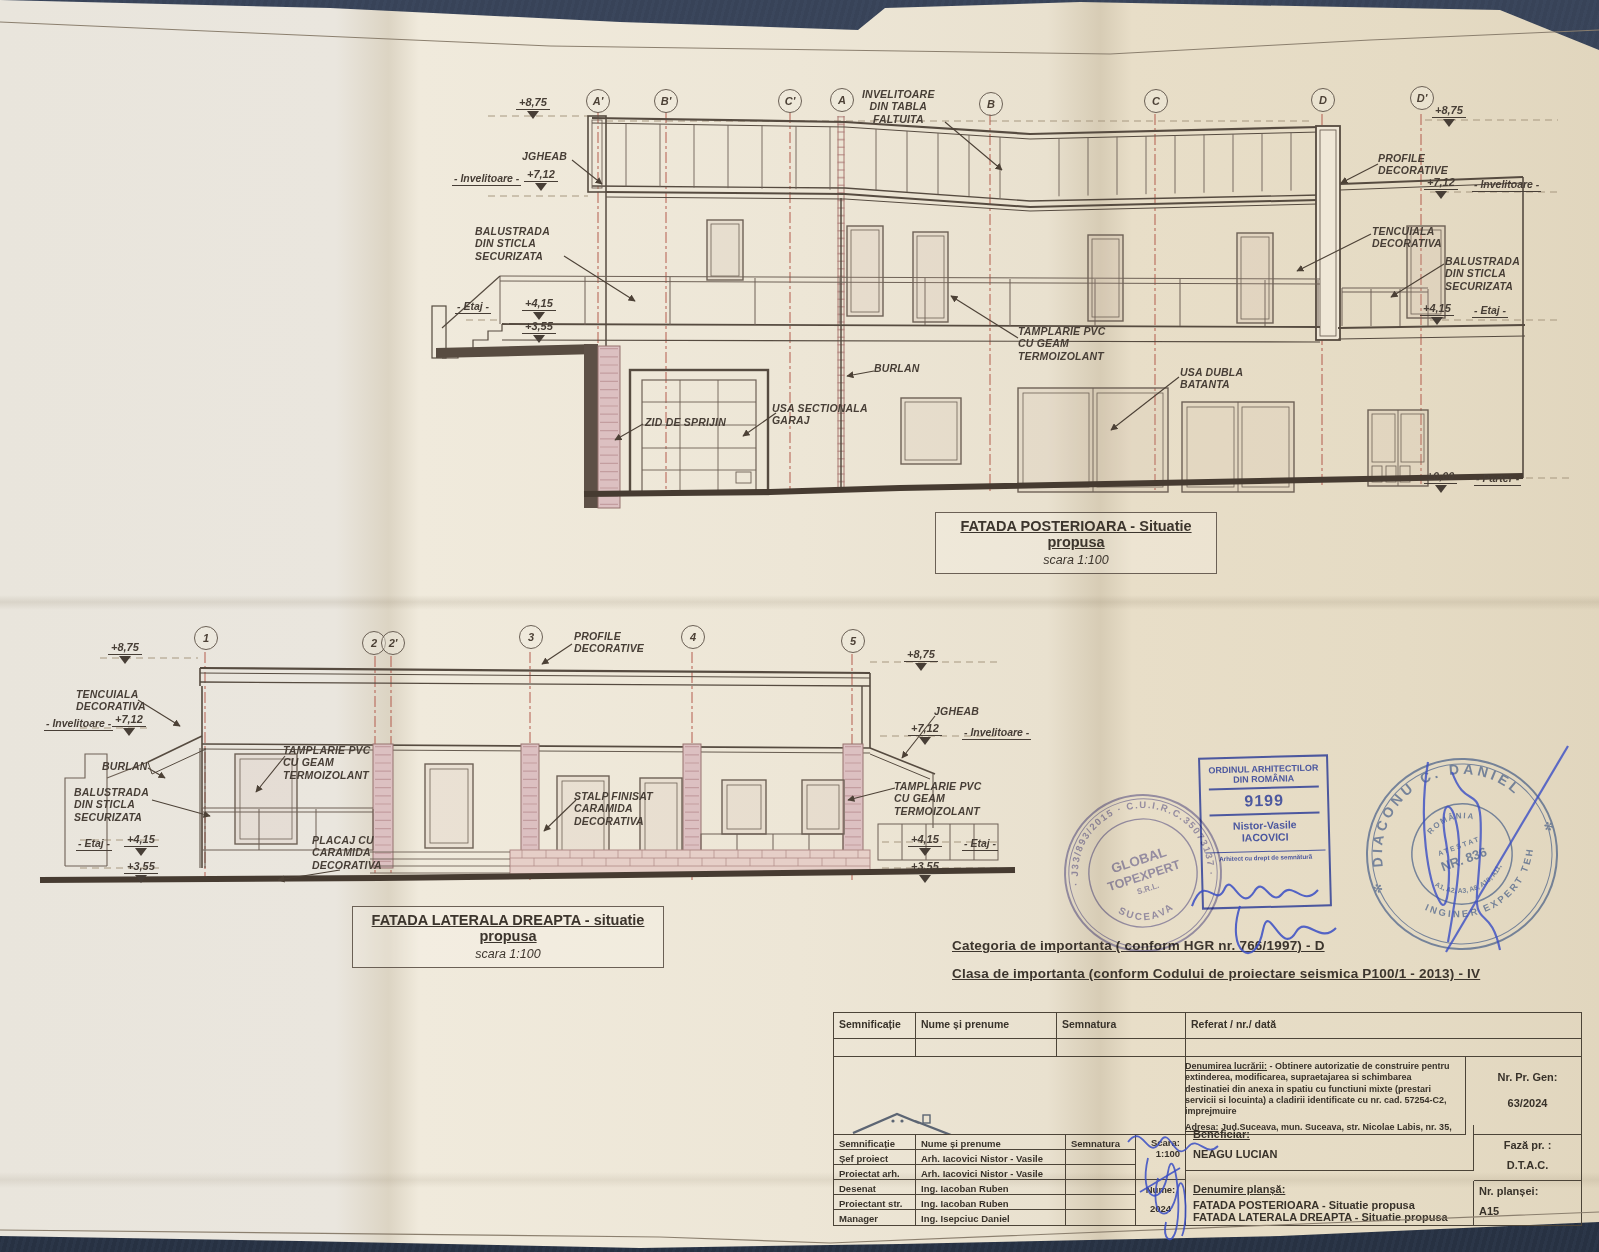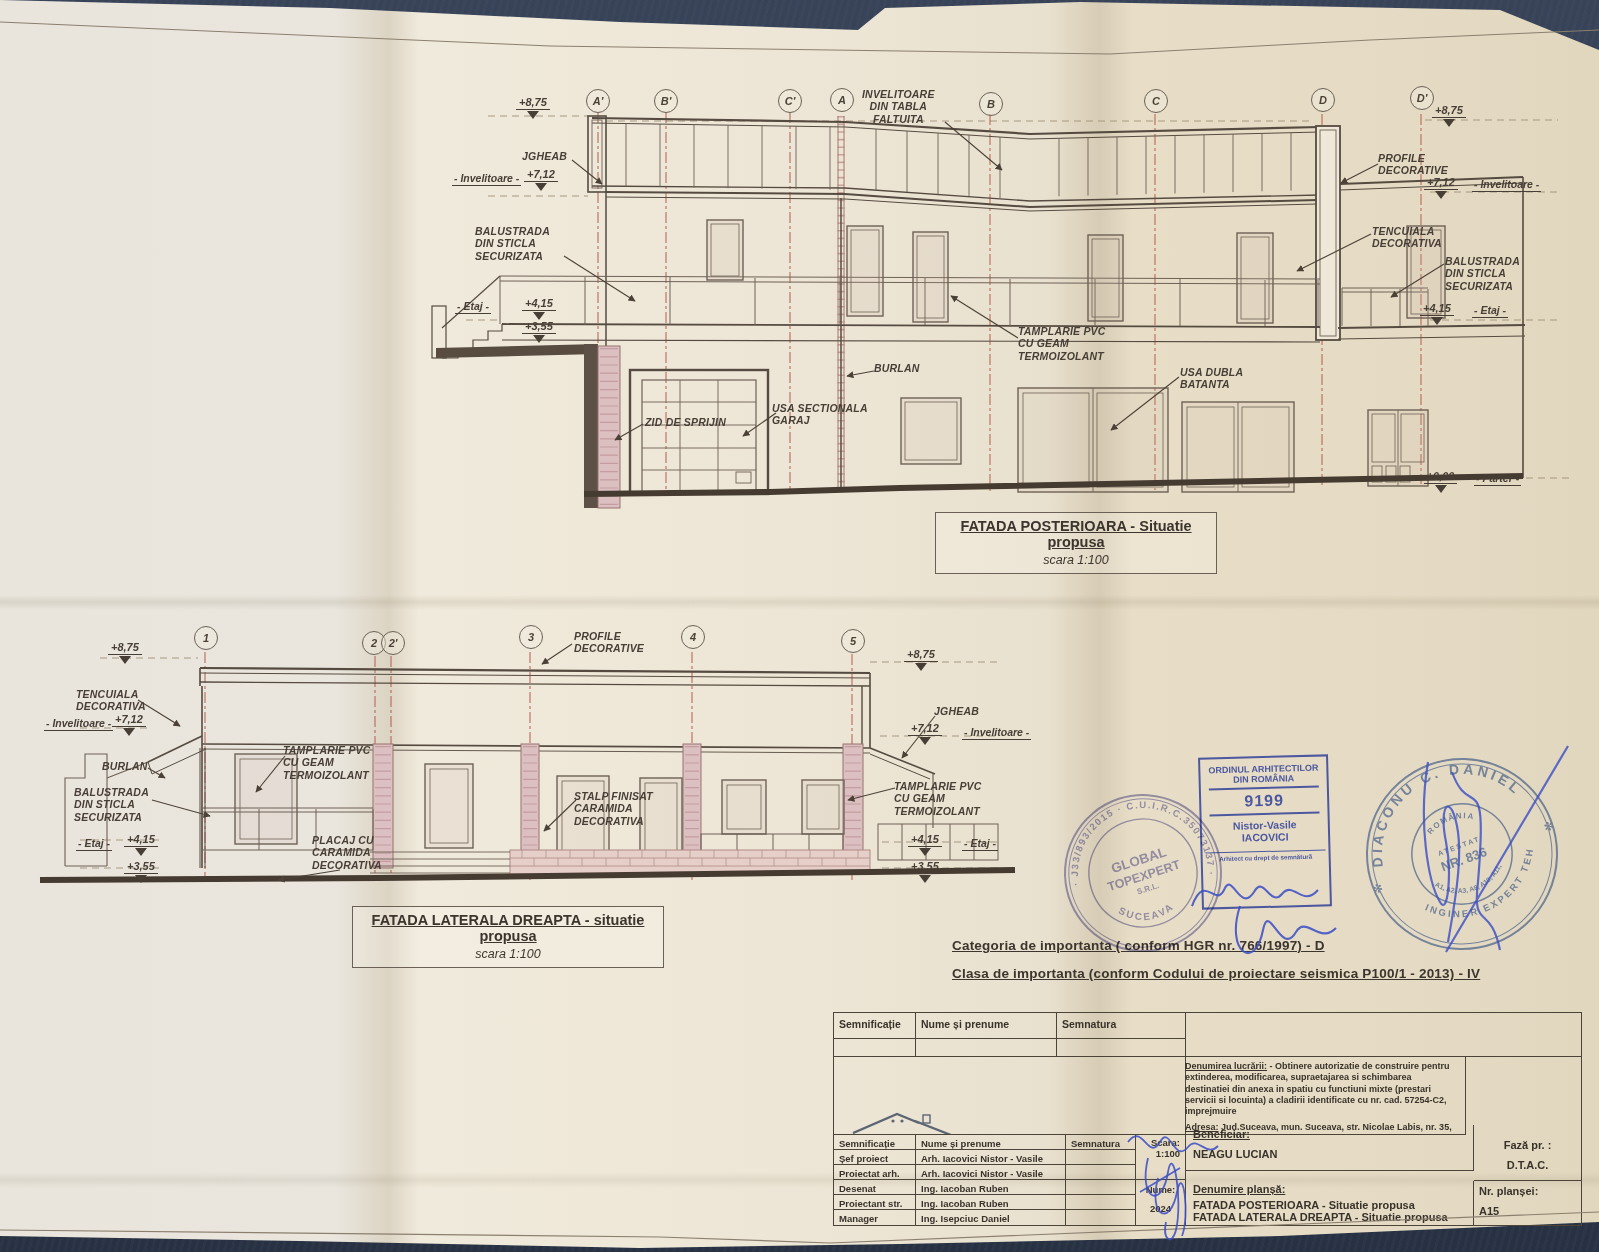--- a/index.html
+++ b/index.html
@@ -501,20 +501,21 @@
   </div>
 
   <div class="imp" style="left:952px;top:938px">Categoria de importanta ( conform HGR nr. 766/1997)  -  D</div>
   <div class="imp" style="left:952px;top:966px">Clasa de importanta  (conform Codului de proiectare seismica P100/1 - 2013) - IV</div>
 
   <div class="tb">
 
     <div class="cell hc" style="left:0;top:0;width:82px;height:26px">Semnificație</div>
     <div class="cell hc" style="left:82px;top:0;width:141px;height:26px">Nume și prenume</div>
     <div class="cell hc" style="left:223px;top:0;width:129px;height:26px">Semnatura</div>
+    <div class="cell hc" style="left:352px;top:0;width:395px;height:26px;border-right:none">Referat / nr./ dată</div>
 
     <div class="cell" style="left:0;top:26px;width:82px;height:18px"></div>
     <div class="cell" style="left:82px;top:26px;width:141px;height:18px"></div>
     <div class="cell" style="left:223px;top:26px;width:129px;height:18px"></div>
     <div class="cell" style="left:352px;top:26px;width:395px;height:18px;border-right:none"></div>
 
     <div class="cell" style="left:0;top:44px;width:352px;height:78px">
       <div class="logo">
         <svg width="110" height="26" viewBox="0 0 110 26">
           <path d="M6,24 L50,5 L72,14 M68,12 L104,26" stroke="#5c6573" stroke-width="2.4" fill="none"></path>
@@ -527,20 +528,24 @@
       </div>
     </div>
 
     <div class="cell den" style="left:344px;top:44px;width:288px;height:78px;padding:4px 7px">
       <span class="u">Denumirea lucrării:</span>
       <span>- Obtinere autorizatie de construire pentru extinderea, modificarea, supraetajarea si schimbarea destinatiei din anexa in spatiu cu functiuni mixte (prestari servicii si locuinta) a cladirii identificate cu nr. cad. 57254-C2, imprejmuire</span>
       <div style="margin-top:5px">
         <span class="u">Adresa:</span>
         <span>Jud.Suceava, mun. Suceava, str. Nicolae Labis, nr. 35, nr. cad. 57254</span>
       </div>
+    </div>
+    <div class="cell" style="left:640px;top:44px;width:107px;height:78px;border-right:none;text-align:center">
+      <div class="big" style="margin-top:12px">Nr. Pr. Gen:</div>
+      <div class="big" style="margin-top:14px">63/2024</div>
     </div>
 
     <div class="cell rc" style="left:0;top:122px;width:82px;height:15px">Semnificație</div>
     <div class="cell rc" style="left:82px;top:122px;width:150px;height:15px">Nume și prenume</div>
     <div class="cell rc" style="left:232px;top:122px;width:70px;height:15px">Semnatura</div>
     <div class="cell rc" style="left:0;top:137px;width:82px;height:15px">Șef  proiect</div>
     <div class="cell rc" style="left:82px;top:137px;width:150px;height:15px">Arh. Iacovici Nistor - Vasile</div>
     <div class="cell" style="left:232px;top:137px;width:70px;height:15px"></div>
     <div class="cell rc" style="left:0;top:152px;width:82px;height:15px">Proiectat arh.</div>
     <div class="cell rc" style="left:82px;top:152px;width:150px;height:15px">Arh. Iacovici Nistor - Vasile</div>

